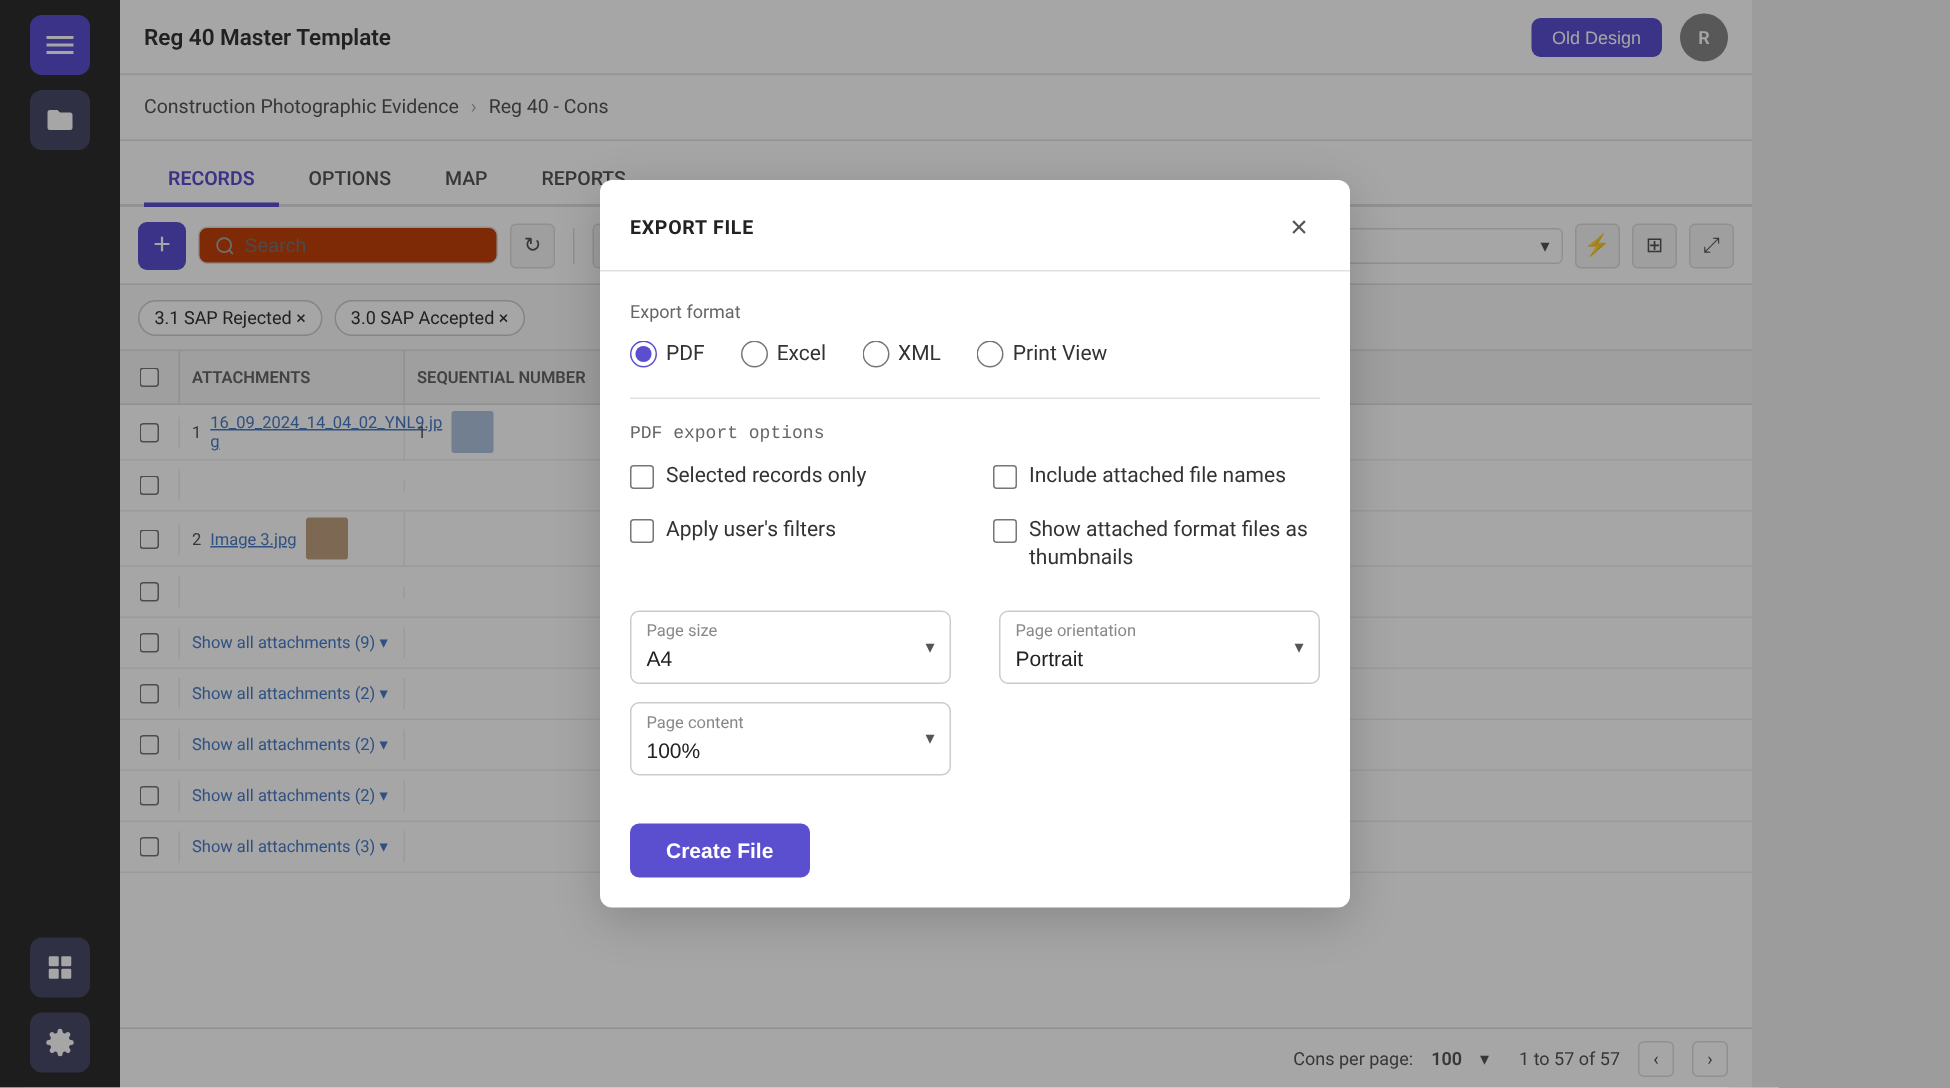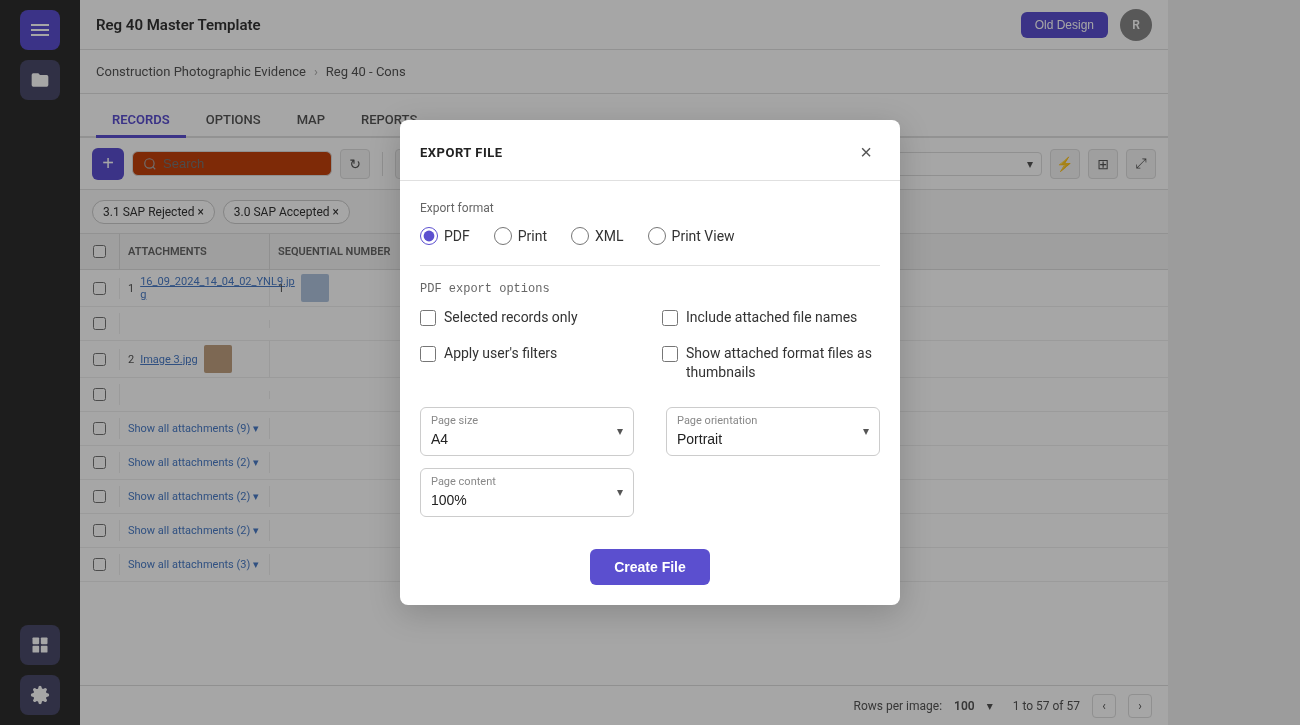--- a/index.html
+++ b/index.html
@@ -99,21 +99,21 @@
 
     
     .dropdowns-row { display: flex; gap: 32px; margin-bottom: 12px; }
     .dropdown-group { flex: 1; }
     .dropdown-label { font-size: 11px; color: #888; border: 1px solid #ccc; border-radius: 6px; position: relative; }
     .dropdown-label-text { font-size: 11px; color: #888; padding: 6px 10px 2px 10px; }
     .dropdown-select { width: 100%; border: none; outline: none; font-size: 14px; color: #222; padding: 2px 10px 8px 10px; background: transparent; appearance: none; cursor: pointer; }
     .dropdown-chevron { position: absolute; right: 10px; top: 50%; transform: translateY(-50%); color: #555; font-size: 12px; pointer-events: none; }
 
     
-    .modal-footer { padding: 0 20px 20px 20px; display: flex; justify-content: center; }
+    .modal-footer { padding: 0 20px 20px 20px; display: flex; justify-content: flex-start; }
     .create-file-btn { background: #5b4fcf; color: white; border: none; padding: 10px 24px; border-radius: 6px; font-size: 14px; font-weight: 600; cursor: pointer; }
 
     
     .divider { border: none; border-top: 1px solid #e0e0e0; margin: 0 0 16px 0; }
   </style>
 </head>
 <body>
 
 <div class="app-shell">
 
@@ -320,21 +320,21 @@
           <div class="td attach">
             <span class="show-all">Show all attachments (3) ▾</span>
           </div>
           <div class="td seq"></div>
           <div class="td site">CPE-ST01-001-4b-100000</div>
           <div class="td org">ZUT</div>
         </div>
       </div>
 
       <div class="bottom-bar">
-        <span>Rows per image:</span>
+        <span>Cons per page:</span>
         <span style="font-weight:600;">100</span>
         <span>▾</span>
         <span style="margin-left:8px;">1 to 57 of 57</span>
         <div class="page-nav-btn">‹</div>
         <div class="page-nav-btn">›</div>
       </div>
     </div>
   </div>
 
   <div class="overlay">
@@ -346,21 +346,21 @@
       <div class="modal-body">
 
         <div class="section-label">Export format</div>
         <div class="radio-group">
           <label class="radio-option">
             <input type="radio" class="radio-input" name="format" checked="" style="">
             <span>PDF</span>
           </label>
           <label class="radio-option">
             <input type="radio" class="radio-input" name="format" style="">
-            <span>Print</span>
+            <span>Excel</span>
           </label>
           <label class="radio-option">
             <input type="radio" class="radio-input" name="format" style="">
             <span>XML</span>
           </label>
           <label class="radio-option">
             <input type="radio" class="radio-input" name="format" style="">
             <span>Print View</span>
           </label>
         </div>

